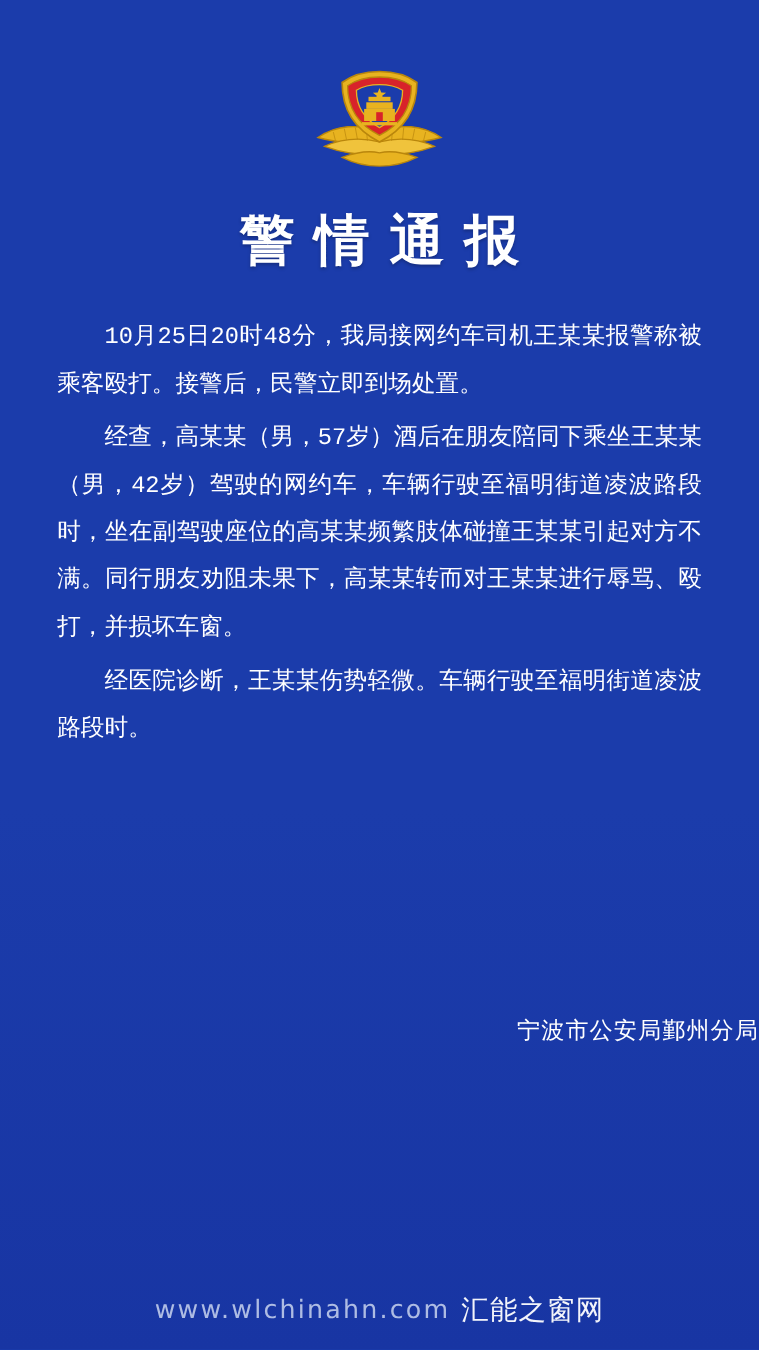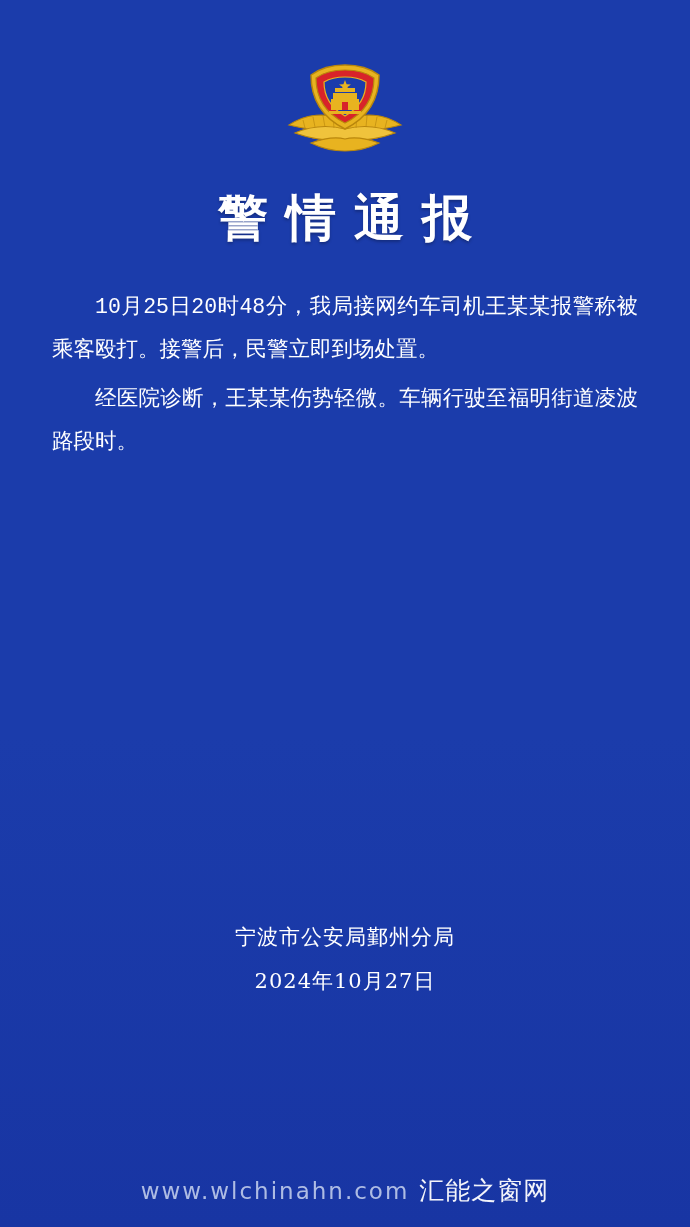--- a/index.html
+++ b/index.html
@@ -63,21 +63,21 @@
     text-indent: 2em;
     font-family: Liberation Mono, monospace;
   }
 
   
   .signature {
     position: absolute;
     left: 0;
     right: 0;
     top: 915px;
-    text-align: center;
+    text-align: right;
     color: #ffffff;
     font-size: 21px;
     line-height: 44px;
     font-family: "DejaVu Serif", "Liberation Serif", serif;
   }
   .signature div { letter-spacing: 1px; }
 
   
   .watermark {
     position: absolute;
@@ -147,26 +147,26 @@
 
         <rect x="48" y="56" width="32" height="3" fill="#e8b320"></rect>
       </svg>
     </div>
   </div>
 
   <div class="title">警情通报</div>
 
   <div class="body-text">
     <p>10月25日20时48分，我局接网约车司机王某某报警称被乘客殴打。接警后，民警立即到场处置。</p>
+    <p>经查，高某某（男，57岁）酒后在朋友陪同下乘坐王某某（男，42岁）驾驶的网约车，车辆行驶至福明街道凌波路段时，坐在副驾驶座位的高某某频繁肢体碰撞王某某引起对方不满。同行朋友劝阻未果下，高某某转而对王某某进行辱骂、殴打，并损坏车窗。</p>
     <p>经医院诊断，王某某伤势轻微。车辆行驶至福明街道凌波路段时。</p>
   </div>
 
   <div class="signature">
     <div>宁波市公安局鄞州分局</div>
-    <div>2024年10月27日</div>
   </div>
 
   <div class="watermark">
     <span class="wm-url">www.wlchinahn.com</span>
     <span class="wm-brand">汇能之窗网</span>
   </div>
 
 </div>
 
 </body></html>

